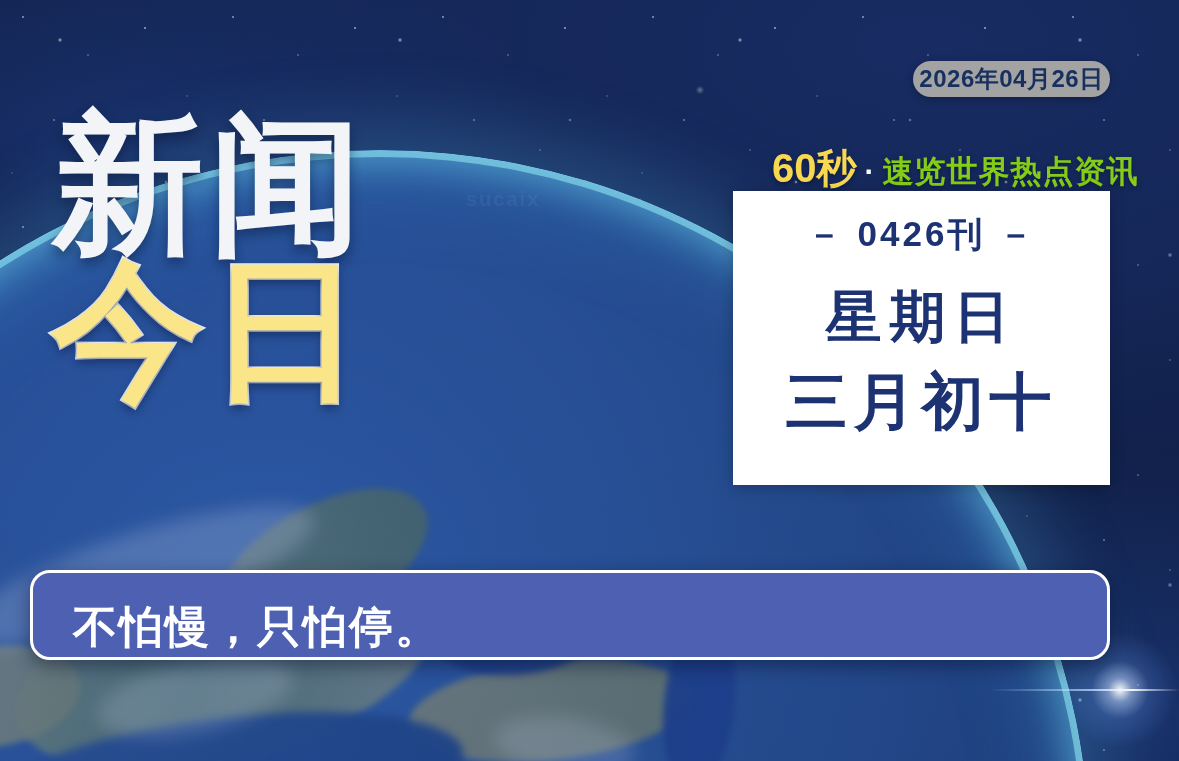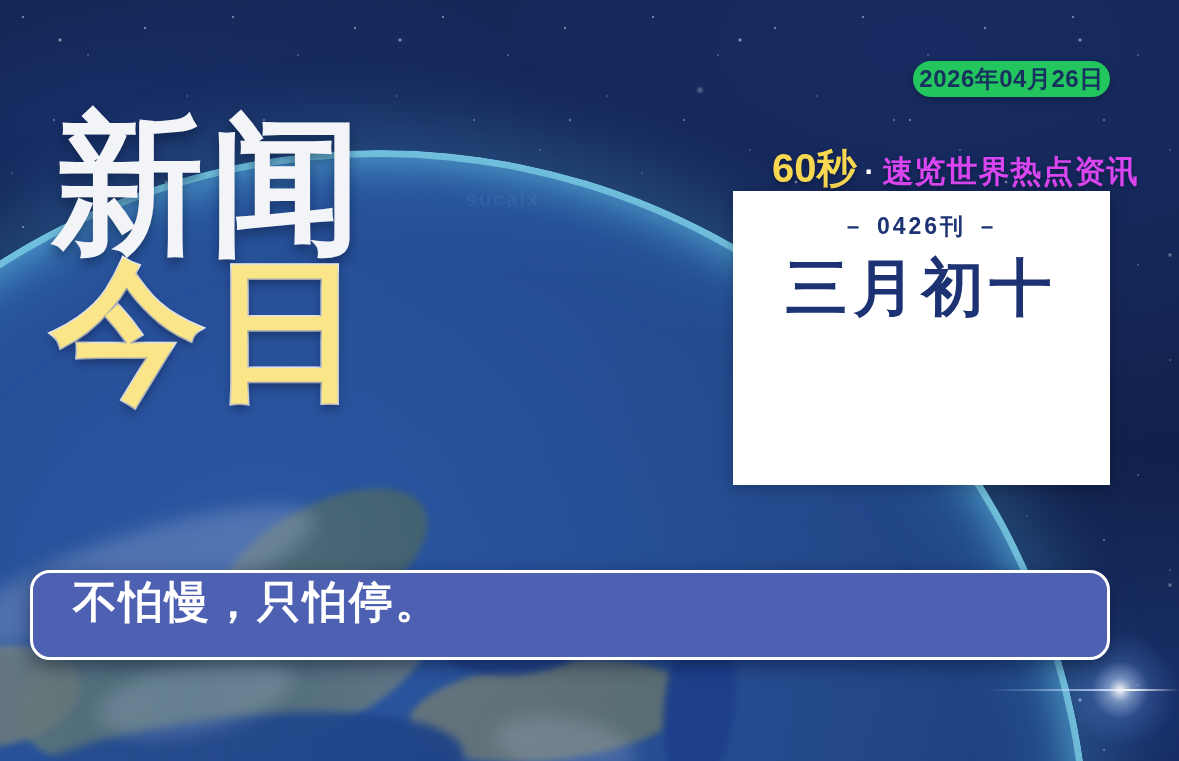--- a/index.html
+++ b/index.html
@@ -187,21 +187,21 @@
   }
 
   
   .date-badge {
     position: absolute;
     left: 913px;
     top: 61px;
     width: 197px;
     height: 36px;
     border-radius: 18px;
-    background: #22c55e;
+    background: #a3a3a3;
     color: #17305f;
     font-size: 24px;
     font-weight: 700;
     letter-spacing: .5px;
     display: flex;
     align-items: center;
     justify-content: center;
     box-shadow: 0 2px 8px rgba(0,0,0,.28);
   }
 
@@ -224,42 +224,42 @@
   }
   .tag-dot {
     font-size: 30px;
     font-weight: 900;
     color: #ffffff;
     padding: 0 4px;
   }
   .tag-rest {
     font-size: 31px;
     font-weight: 900;
-    color: #d946ef;
+    color: #84cc16;
     letter-spacing: 1px;
     text-shadow: 0 2px 5px rgba(5,15,45,.55);
   }
 
   .info-card {
     position: absolute;
     left: 733px;
     top: 191px;
     width: 377px;
     height: 294px;
     background: #ffffff;
     display: flex;
     flex-direction: column;
     align-items: center;
     justify-content: flex-start;
     padding-top: 14px;
     box-sizing: border-box;
     box-shadow: 0 3px 14px rgba(0,0,0,.25);
   }
   .card-issue {
-    font-size: 23px;
+    font-size: 35px;
     font-weight: 700;
     color: #1c3273;
     letter-spacing: 3px;
     margin-top: 6px;
   }
   .card-week {
     font-size: 56px;
     font-weight: 900;
     color: #1c3273;
     letter-spacing: 8px;
@@ -278,21 +278,21 @@
     position: absolute;
     left: 30px;
     top: 570px;
     width: 1080px;
     height: 90px;
     box-sizing: border-box;
     border-radius: 20px;
     background: #4e60b1;
     border: 3px solid #ffffff;
     display: flex;
-    align-items: flex-start;
+    align-items: flex-end;
     padding-left: 40px;
     box-shadow: 0 6px 18px rgba(4,12,40,.45);
   }
   .quote-text {
     font-size: 44px;
     font-weight: 700;
     color: #ffffff;
     letter-spacing: 2px;
     white-space: nowrap;
   }
@@ -344,20 +344,21 @@
   <div class="date-badge">2026年04月26日</div>
 
   <div class="tagline">
     <span class="tag-60">60秒</span>
     <span class="tag-dot">·</span>
     <span class="tag-rest">速览世界热点资讯</span>
   </div>
 
   <div class="info-card">
     <div class="card-issue">－ 0426刊 －</div>
+    <div class="card-week">星期日</div>
     <div class="card-lunar">三月初十</div>
   </div>
 
   <div class="quote-bar">
     <span class="quote-text">不怕慢，只怕停。</span>
   </div>
 
 </div>
 
 </body></html>

